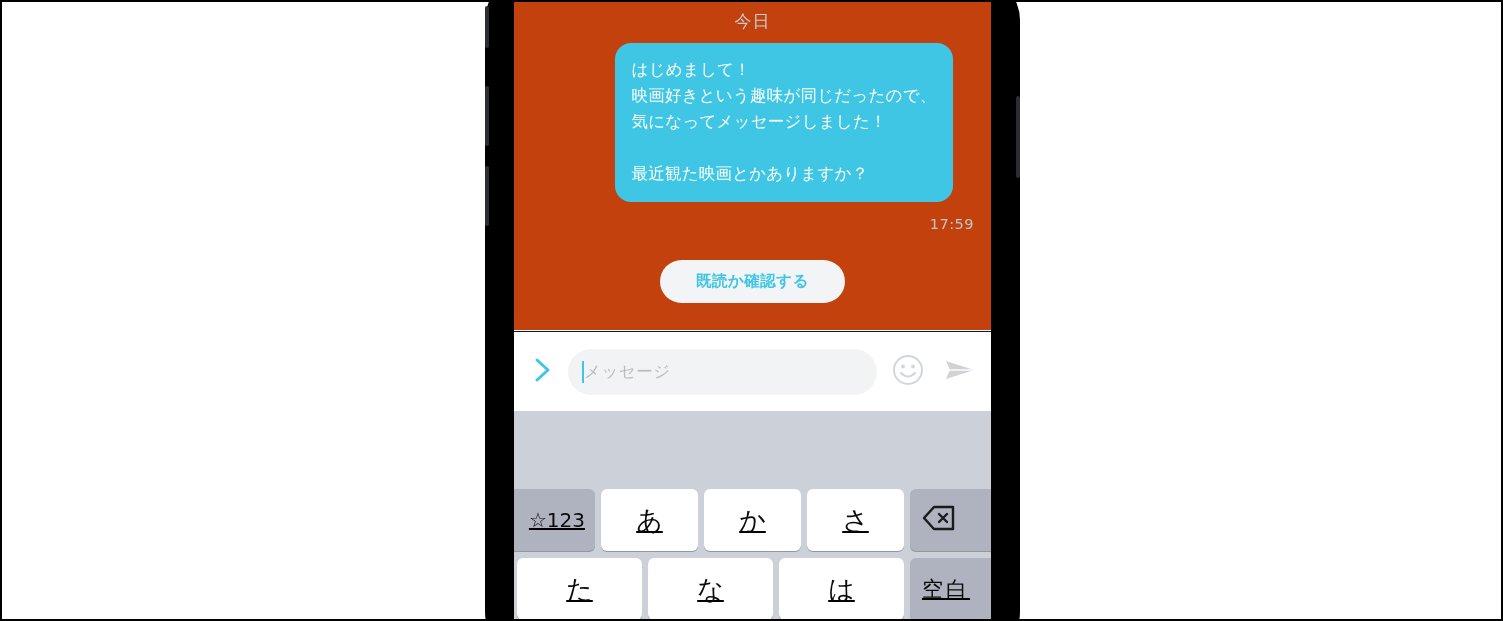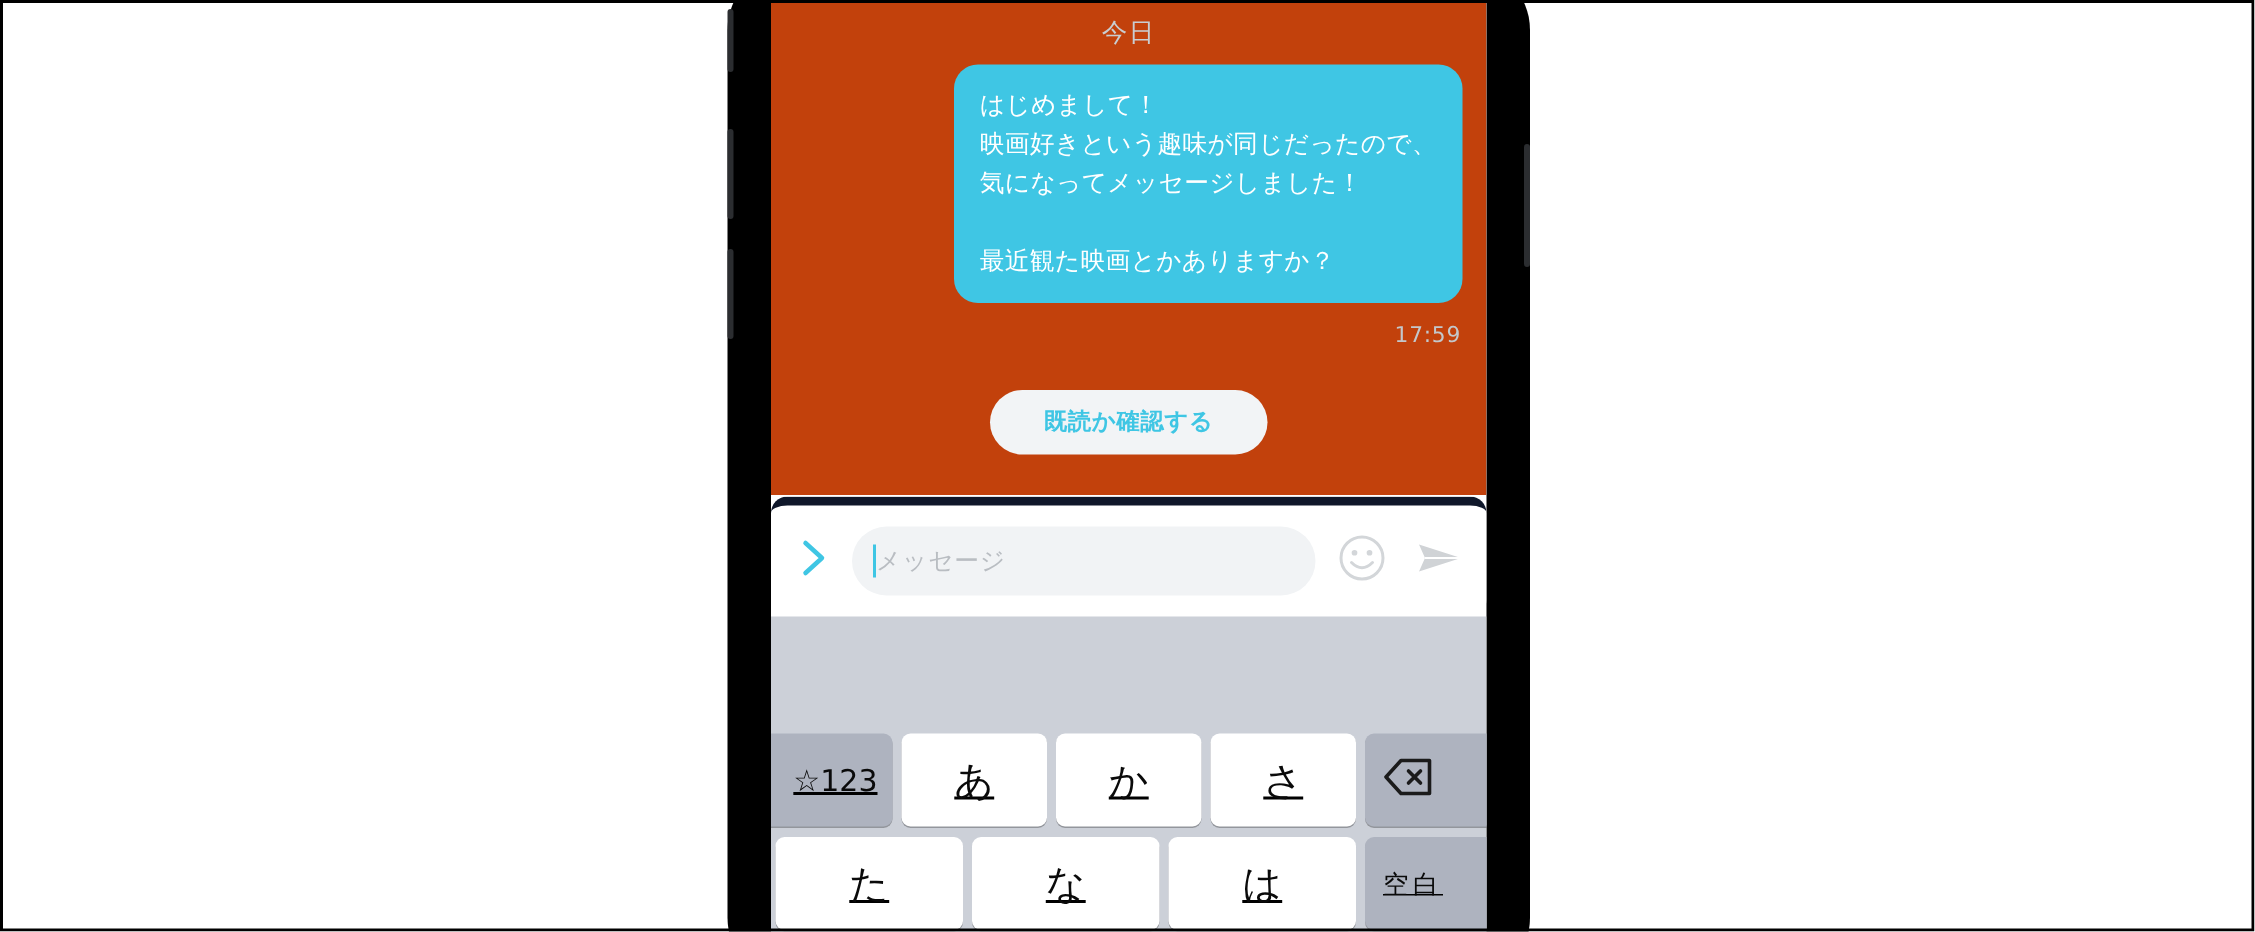--- a/index.html
+++ b/index.html
@@ -77,21 +77,21 @@
     color: #c9cdd1;
     letter-spacing: 1px;
   }
 
   .bubble-row {
     position: absolute;
     top: 43px;
     right: 16px;
     width: 382px;
     display: flex;
-    justify-content: flex-end;
+    justify-content: center;
   }
 
   .bubble {
     background: #3fc6e4;
     color: #ffffff;
     border-radius: 16px;
     padding: 14px 17px 15px 17px;
     font-size: 16.5px;
     line-height: 26px;
     max-width: 380px;
@@ -130,26 +130,25 @@
   }
 
   
   .input-bar {
     position: absolute;
     top: 331px;
     left: 0;
     width: 477px;
     height: 80px;
     background: #ffffff;
-    border-top: 6px solid #0f172a;
+    border-top: 1px solid #0f172a;
     display: flex;
     align-items: center;
     padding: 0 10px 0 14px;
     gap: 10px;
-    border-radius: 11px;
   }
 
   .chevron-btn {
     width: 30px;
     height: 40px;
     display: flex;
     align-items: center;
     justify-content: center;
     cursor: pointer;
     flex: none;
@@ -233,21 +232,21 @@
     background: #ffffff;
     flex: 1;
   }
 
   .key-fn {
     background: #aeb3bf;
     width: 78px;
     flex: none;
     font-size: 20px;
   }
-  .key-fn.space { font-size: 17px; letter-spacing: 3px; }
+  .key-fn.space { font-size: 21px; letter-spacing: 3px; }
 
   .key-fn.left-edge { margin-left: -18px; width: 96px; justify-content: flex-end; padding-right: 10px; }
   .key-fn.right-edge { margin-right: -18px; width: 96px; justify-content: flex-start; padding-left: 12px; }
 </style>
 </head>
 <body>
 
 <div class="page-border"></div>
 
 <div class="phone">

